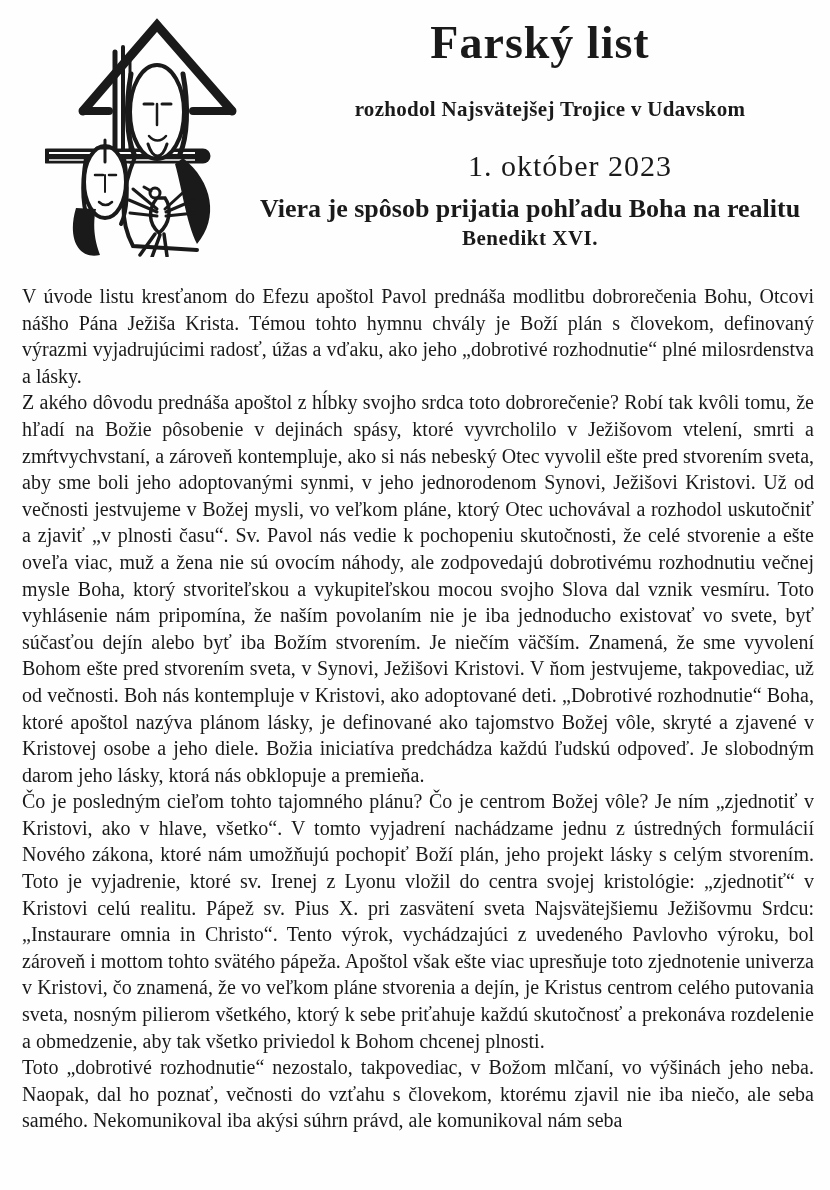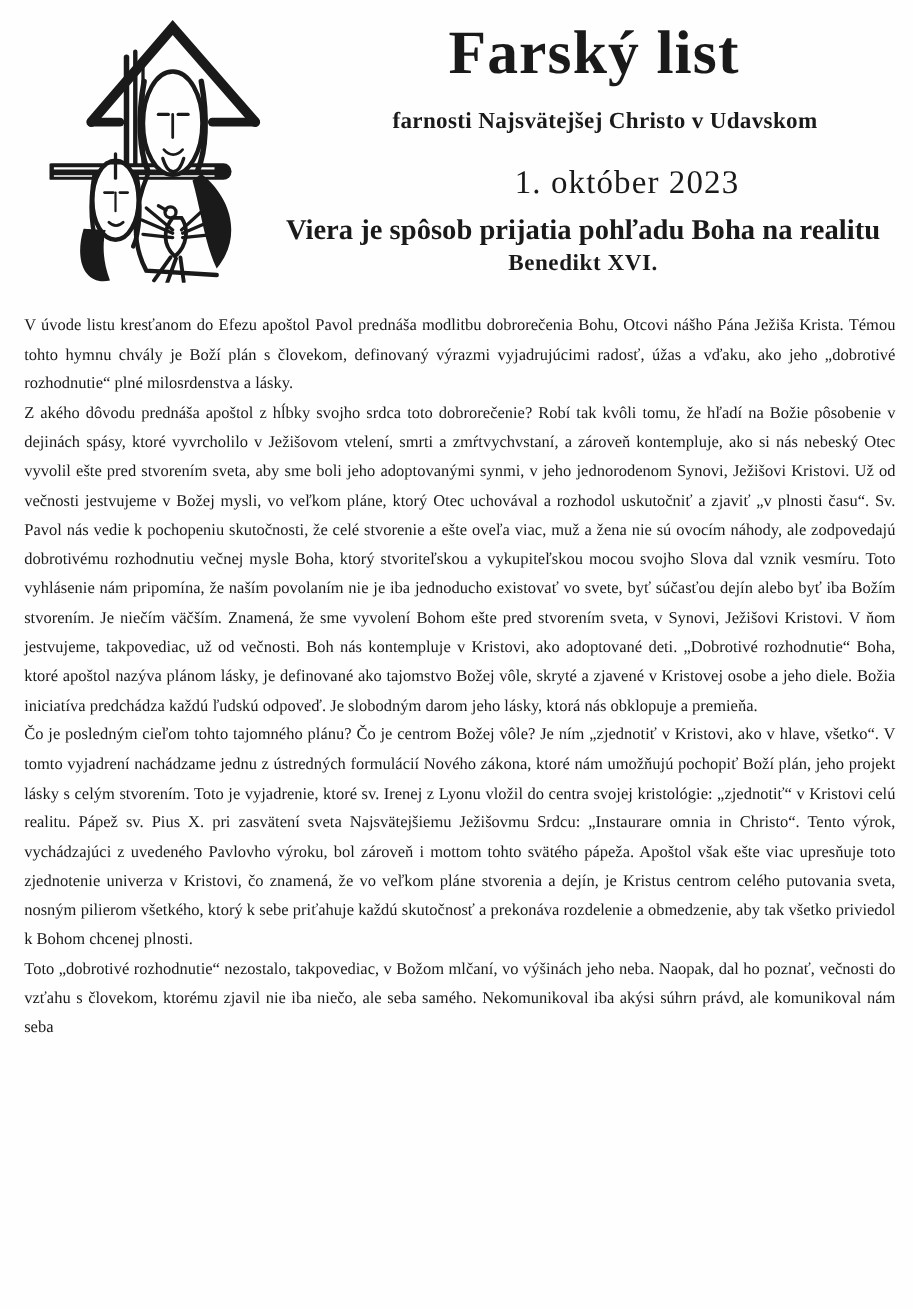--- a/index.html
+++ b/index.html
@@ -17,21 +17,21 @@
   .logo-box {
     position: absolute;
     left: 45px; top: 12px;
     width: 210px; height: 245px;
   }
   .logo-box svg { width: 100%; height: 100%; }
   .masthead-title {
     position: absolute;
     left: 290px; top: 20px; width: 500px;
     text-align: center;
-    font-size: 56px;
+    font-size: 46px;
     font-weight: bold;
     letter-spacing: 1px;
     line-height: 1;
     font-family: "Liberation Serif", serif;
   }
   .masthead-subtitle {
     position: absolute;
     left: 280px; top: 97px; width: 540px;
     text-align: center;
     font-size: 21px;
@@ -57,21 +57,21 @@
     left: 222px; top: 226px; width: 616px;
     text-align: center;
     font-size: 21px;
     font-weight: bold;
     letter-spacing: 0.5px;
   }
   .article-body {
     position: absolute;
     left: 22px; top: 283px;
     width: 792px;
-    font-size: 15px;
+    font-size: 20px;
     line-height: 26.6px;
     text-align: justify;
   }
   .article-body p { margin: 0; }
   .ink-line { stroke:#1a1a1a; fill:none; stroke-linecap:round; }
 </style>
 </head>
 <body>
 
 <div class="page">
@@ -131,21 +131,21 @@
         <line class="ink-line" x1="121" y1="200" x2="149" y2="188" stroke-width="3"></line>
         <line class="ink-line" x1="121" y1="204" x2="150" y2="201" stroke-width="3"></line>
         <line class="ink-line" x1="110" y1="222" x2="95" y2="243" stroke-width="3.5"></line>
         <line class="ink-line" x1="115" y1="223" x2="107" y2="245" stroke-width="3.5"></line>
         <line class="ink-line" x1="119" y1="222" x2="122" y2="244" stroke-width="3.5"></line>
       </g>
     </svg>
   </div>
 
   <div class="masthead-title">Farský list</div>
-  <div class="masthead-subtitle">farnosti Najsvätejšej Christo v Udavskom</div>
+  <div class="masthead-subtitle">rozhodol Najsvätejšej Trojice v Udavskom</div>
   <div class="issue-date">1. október 2023</div>
   <div class="headline">Viera je spôsob prijatia pohľadu Boha na realitu</div>
   <div class="headline-attribution">Benedikt XVI.</div>
 
   <div class="article-body">
     <p>V úvode listu kresťanom do Efezu apoštol Pavol prednáša modlitbu dobrorečenia Bohu, Otcovi nášho Pána Ježiša Krista. Témou tohto hymnu chvály je Boží plán s človekom, definovaný výrazmi vyjadrujúcimi radosť, úžas a vďaku, ako jeho „dobrotivé rozhodnutie“ plné milosrdenstva a lásky.</p>
     <p>Z akého dôvodu prednáša apoštol z hĺbky svojho srdca toto dobrorečenie? Robí tak kvôli tomu, že hľadí na Božie pôsobenie v dejinách spásy, ktoré vyvrcholilo v Ježišovom vtelení, smrti a zmŕtvychvstaní, a zároveň kontempluje, ako si nás nebeský Otec vyvolil ešte pred stvorením sveta, aby sme boli jeho adoptovanými synmi, v jeho jednorodenom Synovi, Ježišovi Kristovi. Už od večnosti jestvujeme v Božej mysli, vo veľkom pláne, ktorý Otec uchovával a rozhodol uskutočniť a zjaviť „v plnosti času“. Sv. Pavol nás vedie k pochopeniu skutočnosti, že celé stvorenie a ešte oveľa viac, muž a žena nie sú ovocím náhody, ale zodpovedajú dobrotivému rozhodnutiu večnej mysle Boha, ktorý stvoriteľskou a vykupiteľskou mocou svojho Slova dal vznik vesmíru. Toto vyhlásenie nám pripomína, že naším povolaním nie je iba jednoducho existovať vo svete, byť súčasťou dejín alebo byť iba Božím stvorením. Je niečím väčším. Znamená, že sme vyvolení Bohom ešte pred stvorením sveta, v Synovi, Ježišovi Kristovi. V ňom jestvujeme, takpovediac, už od večnosti. Boh nás kontempluje v Kristovi, ako adoptované deti. „Dobrotivé rozhodnutie“ Boha, ktoré apoštol nazýva plánom lásky, je definované ako tajomstvo Božej vôle, skryté a zjavené v Kristovej osobe a jeho diele. Božia iniciatíva predchádza každú ľudskú odpoveď. Je slobodným darom jeho lásky, ktorá nás obklopuje a premieňa.</p>
     <p>Čo je posledným cieľom tohto tajomného plánu? Čo je centrom Božej vôle? Je ním „zjednotiť v Kristovi, ako v hlave, všetko“. V tomto vyjadrení nachádzame jednu z ústredných formulácií Nového zákona, ktoré nám umožňujú pochopiť Boží plán, jeho projekt lásky s celým stvorením. Toto je vyjadrenie, ktoré sv. Irenej z Lyonu vložil do centra svojej kristológie: „zjednotiť“ v Kristovi celú realitu. Pápež sv. Pius X. pri zasvätení sveta Najsvätejšiemu Ježišovmu Srdcu: „Instaurare omnia in Christo“. Tento výrok, vychádzajúci z uvedeného Pavlovho výroku, bol zároveň i mottom tohto svätého pápeža. Apoštol však ešte viac upresňuje toto zjednotenie univerza v Kristovi, čo znamená, že vo veľkom pláne stvorenia a dejín, je Kristus centrom celého putovania sveta, nosným pilierom všetkého, ktorý k sebe priťahuje každú skutočnosť a prekonáva rozdelenie a obmedzenie, aby tak všetko priviedol k Bohom chcenej plnosti.</p>
     <p>Toto „dobrotivé rozhodnutie“ nezostalo, takpovediac, v Božom mlčaní, vo výšinách jeho neba. Naopak, dal ho poznať, večnosti do vzťahu s človekom, ktorému zjavil nie iba niečo, ale seba samého. Nekomunikoval iba akýsi súhrn právd, ale komunikoval nám seba</p>
   </div>

